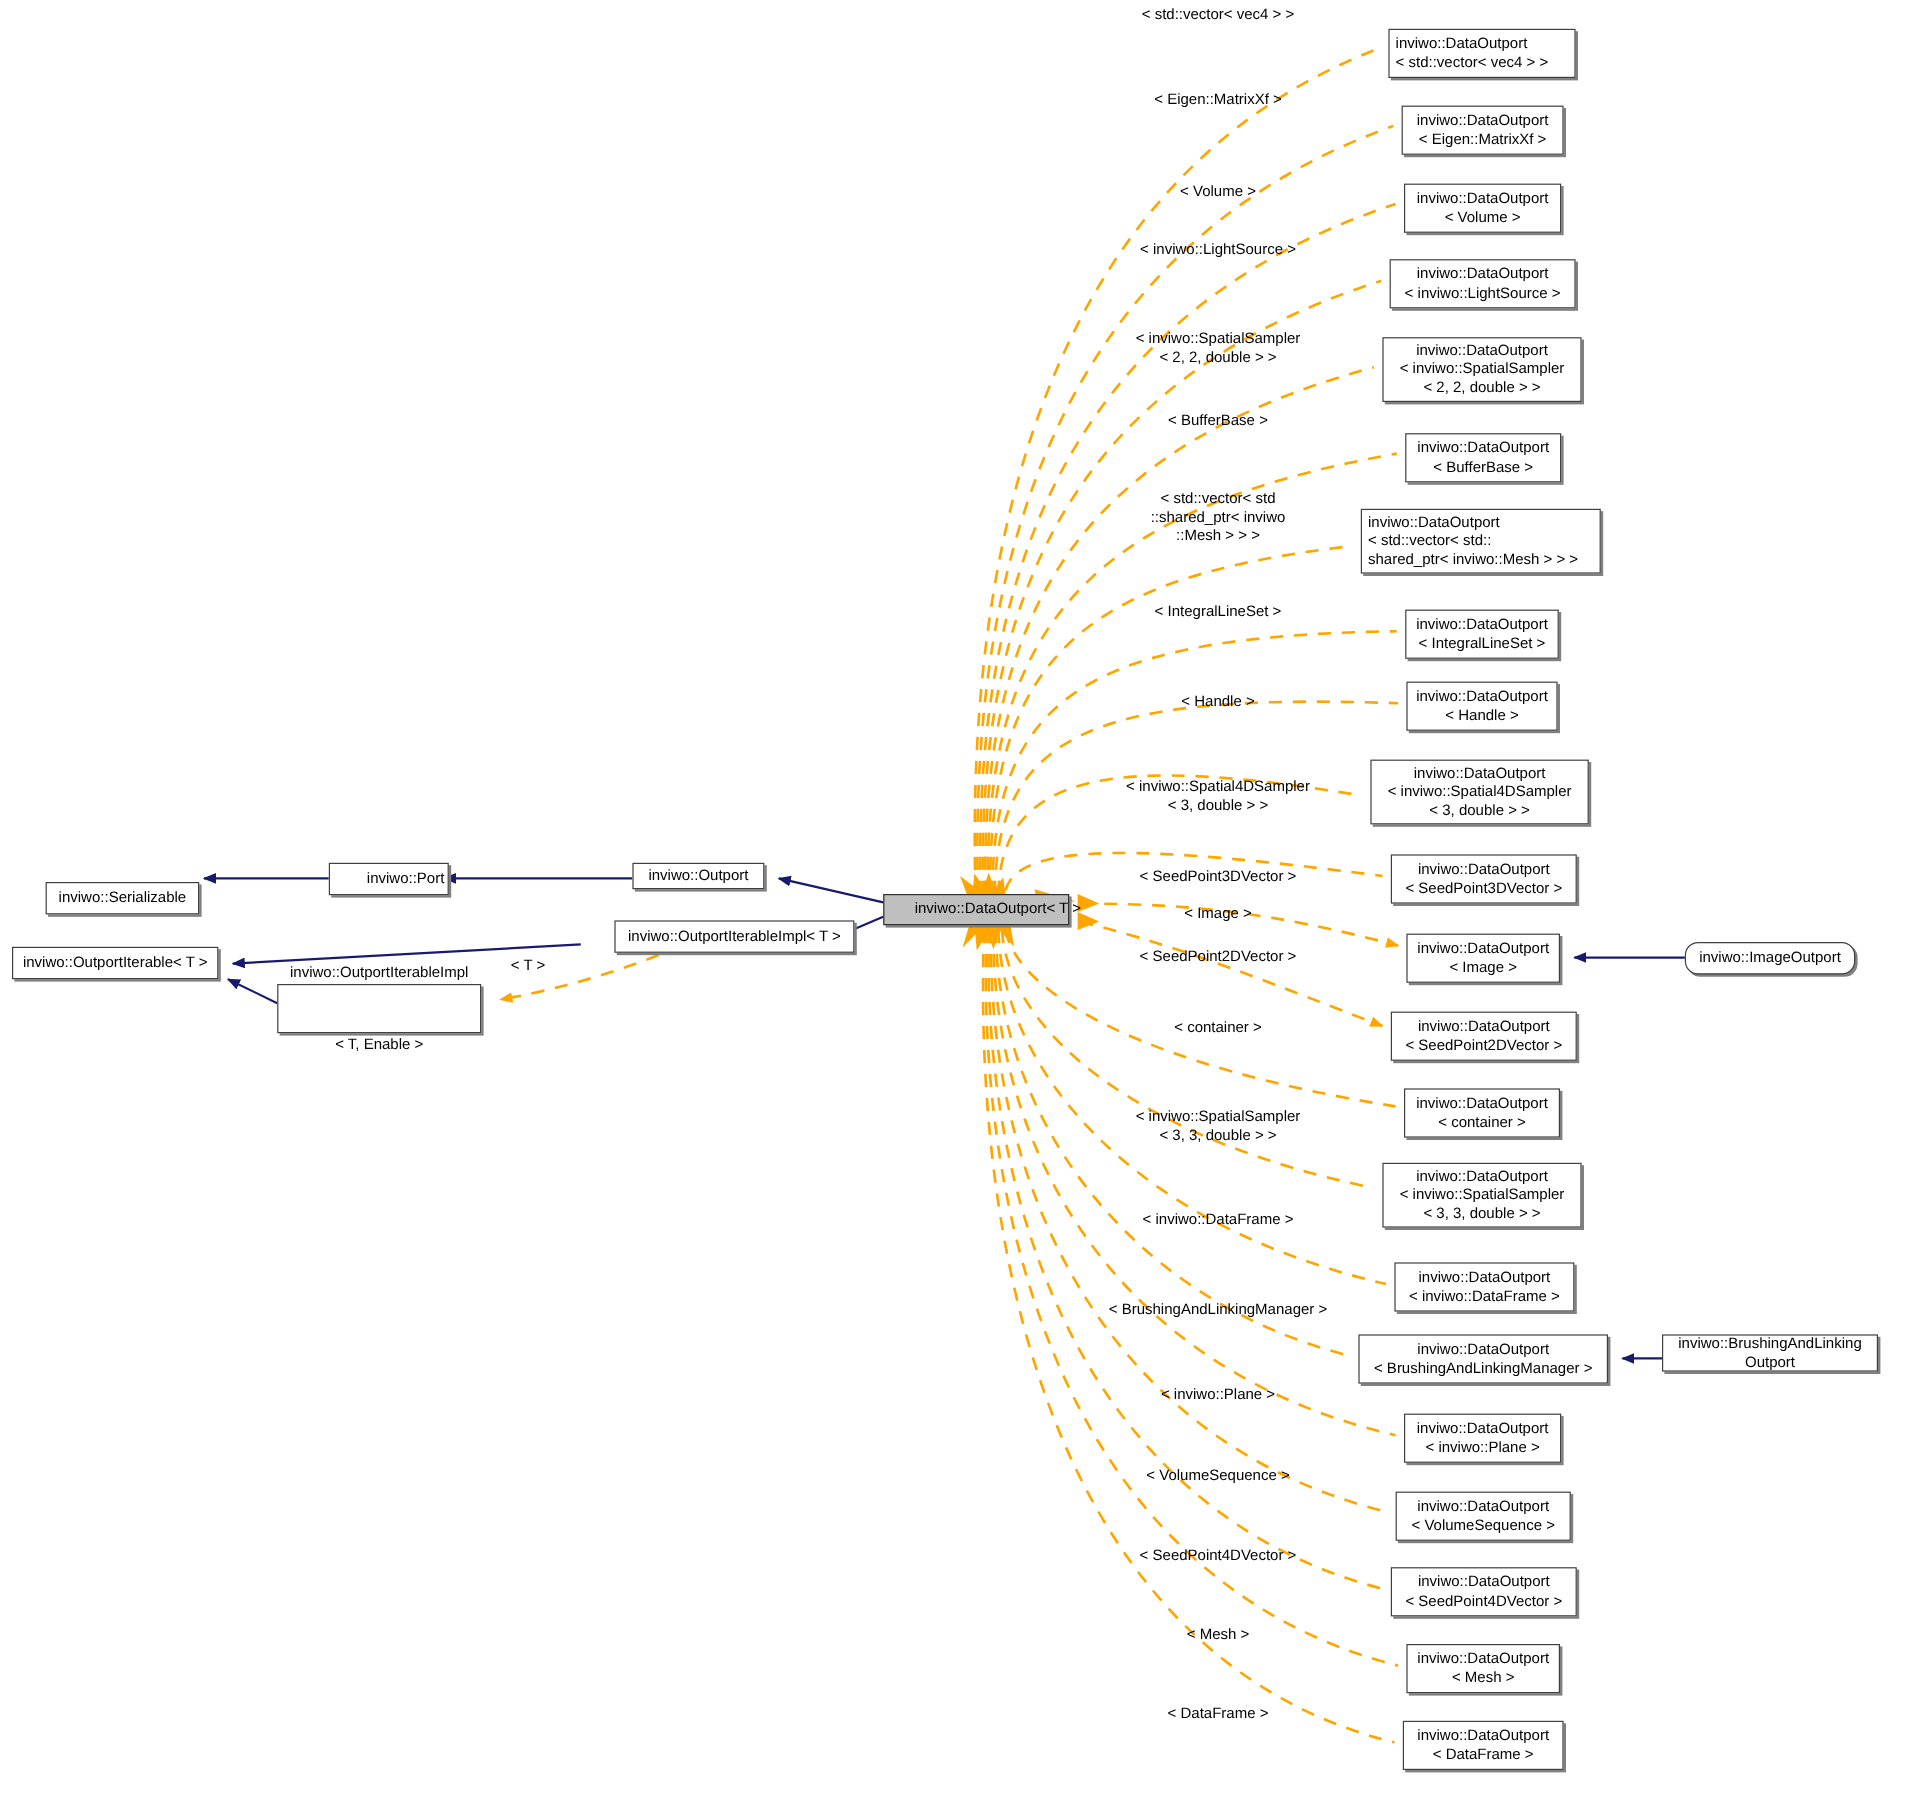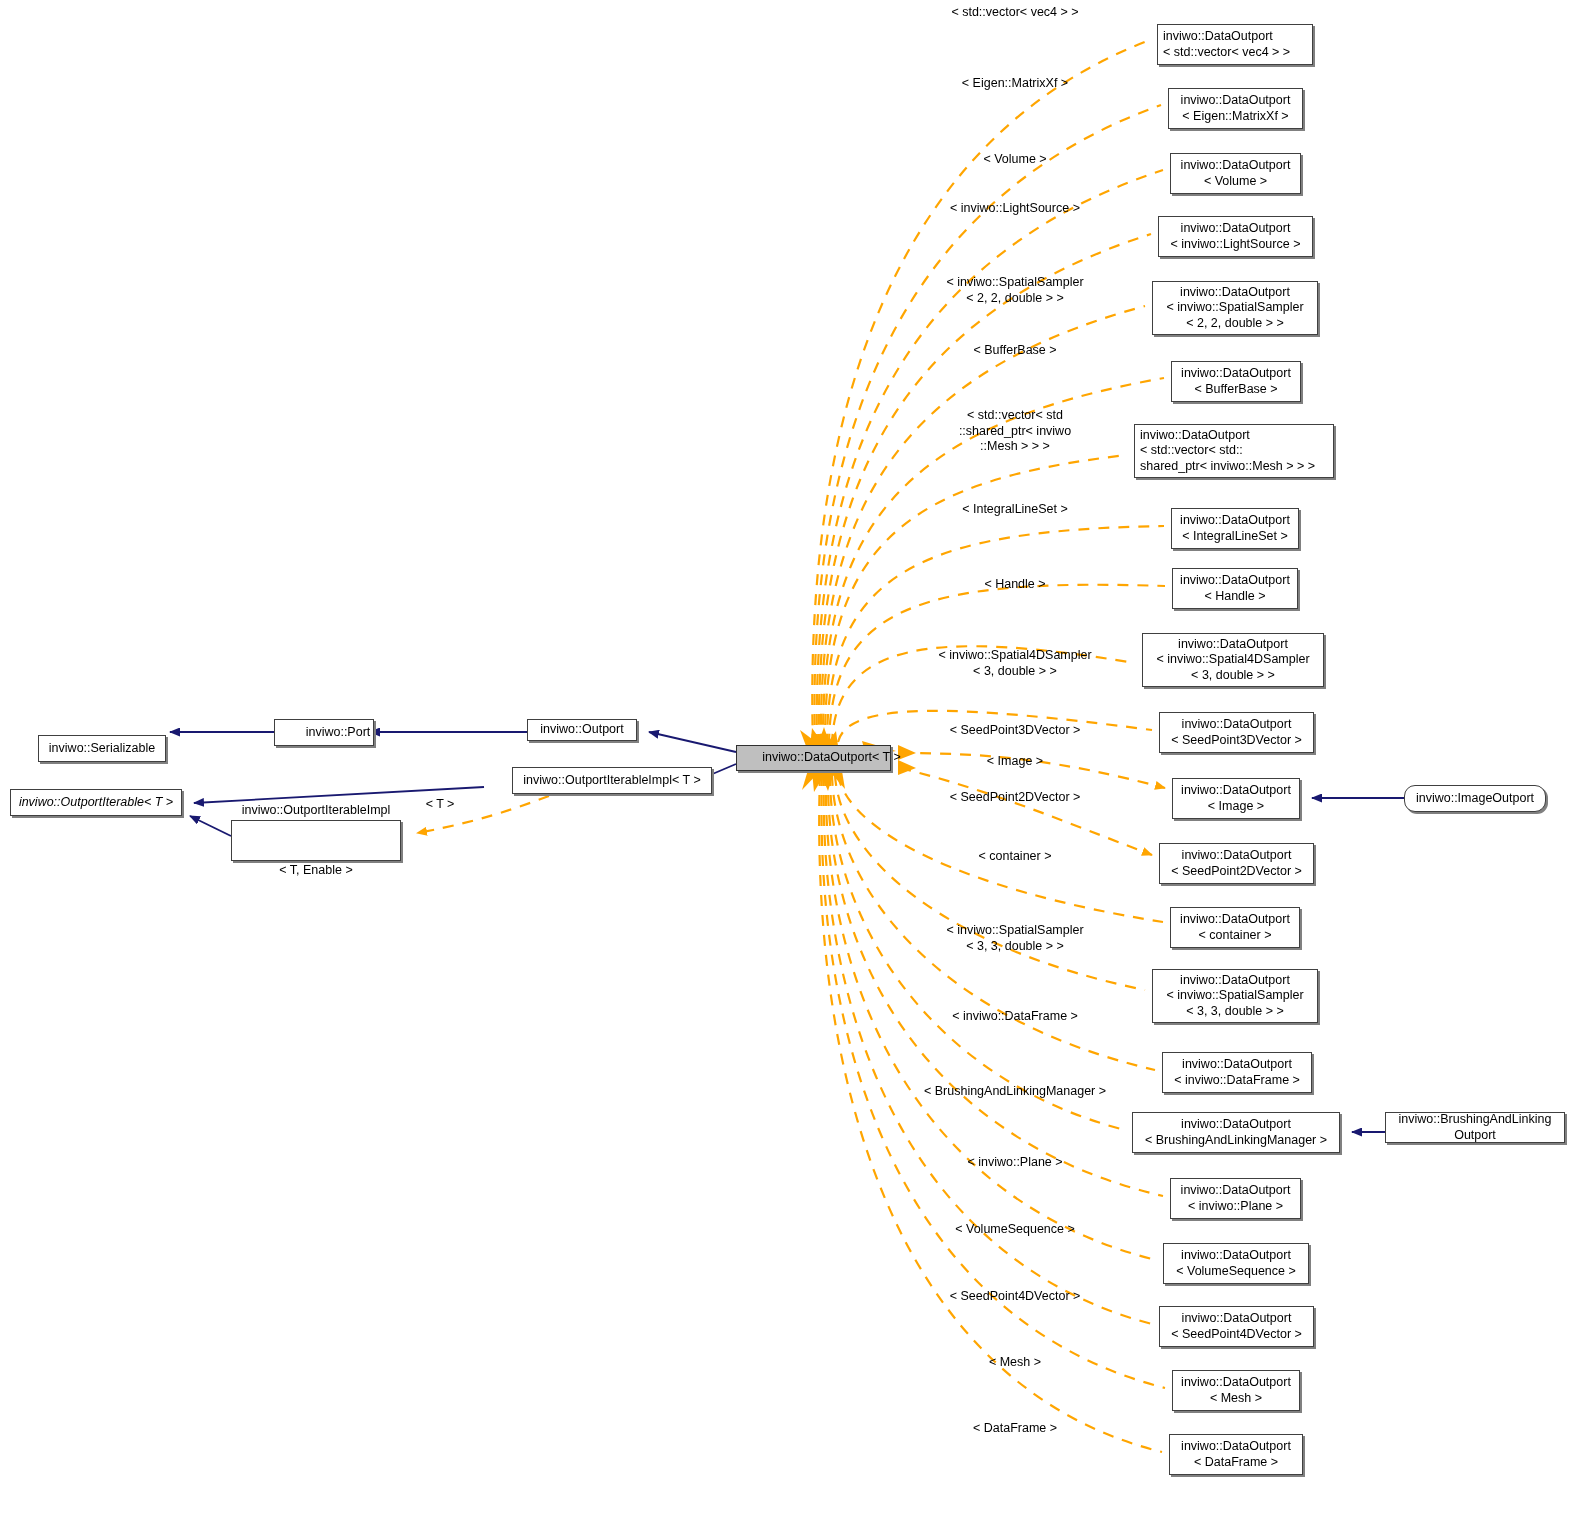--- a/index.html
+++ b/index.html
@@ -131,21 +131,21 @@
       <path d="M898,760 L916,768 L898,775 z"></path>
     </g>
   </svg>
 
   <div class="node root" id="root-node" style="left: 736px; top: 745px; width: 155px; height: 26px; padding-left: 36px;">inviwo::DataOutport&lt; T &gt;</div>
 
   <div id="base-layer">
       <div class="node" style="left: 38px; top: 719px; width: 128px; height: 27px; margin-top: 16px;"><span class="ln">inviwo::Serializable</span></div>
       <div class="node" style="left: 274px; top: 719px; width: 100px; height: 27px; padding-left: 28px;"><span class="ln">inviwo::Port</span></div>
       <div class="node" style="left: 527px; top: 719px; width: 110px; height: 22px;"><span class="ln">inviwo::Outport</span></div>
-      <div class="node" style="left: 10px; top: 789px; width: 172px; height: 27px; font-style: italic;"><span class="ln">inviwo::OutportIterable&lt; T &gt;</span></div>
+      <div class="node" style="left: 10px; top: 789px; width: 172px; height: 27px;"><span class="ln">inviwo::OutportIterable&lt; T &gt;</span></div>
       <div class="node" style="left: 512px; top: 767px; width: 200px; height: 27px;"><span class="ln">inviwo::OutportIterableImpl&lt; T &gt;</span></div>
       <div class="node" style="left: 231px; top: 820px; width: 170px; height: 41px; gap: 44px;"><span class="ln">inviwo::OutportIterableImpl</span><span class="ln">&lt; T, Enable &gt;</span></div>
     </div>
 
   <div id="derived-layer">
       <div class="node lalign" style="left: 1157px; top: 24px; width: 156px; height: 41px;"><span class="ln">inviwo::DataOutport</span><span class="ln">&lt; std::vector&lt; vec4 &gt; &gt;</span></div>
       <div class="node" style="left: 1168px; top: 88px; width: 135px; height: 41px;"><span class="ln">inviwo::DataOutport</span><span class="ln">&lt; Eigen::MatrixXf &gt;</span></div>
       <div class="node" style="left: 1170px; top: 153px; width: 131px; height: 41px;"><span class="ln">inviwo::DataOutport</span><span class="ln">&lt; Volume &gt;</span></div>
       <div class="node" style="left: 1158px; top: 216px; width: 155px; height: 41px;"><span class="ln">inviwo::DataOutport</span><span class="ln">&lt; inviwo::LightSource &gt;</span></div>
       <div class="node" style="left: 1152px; top: 281px; width: 166px; height: 54px;"><span class="ln">inviwo::DataOutport</span><span class="ln">&lt; inviwo::SpatialSampler</span><span class="ln">&lt; 2, 2, double &gt; &gt;</span></div>

